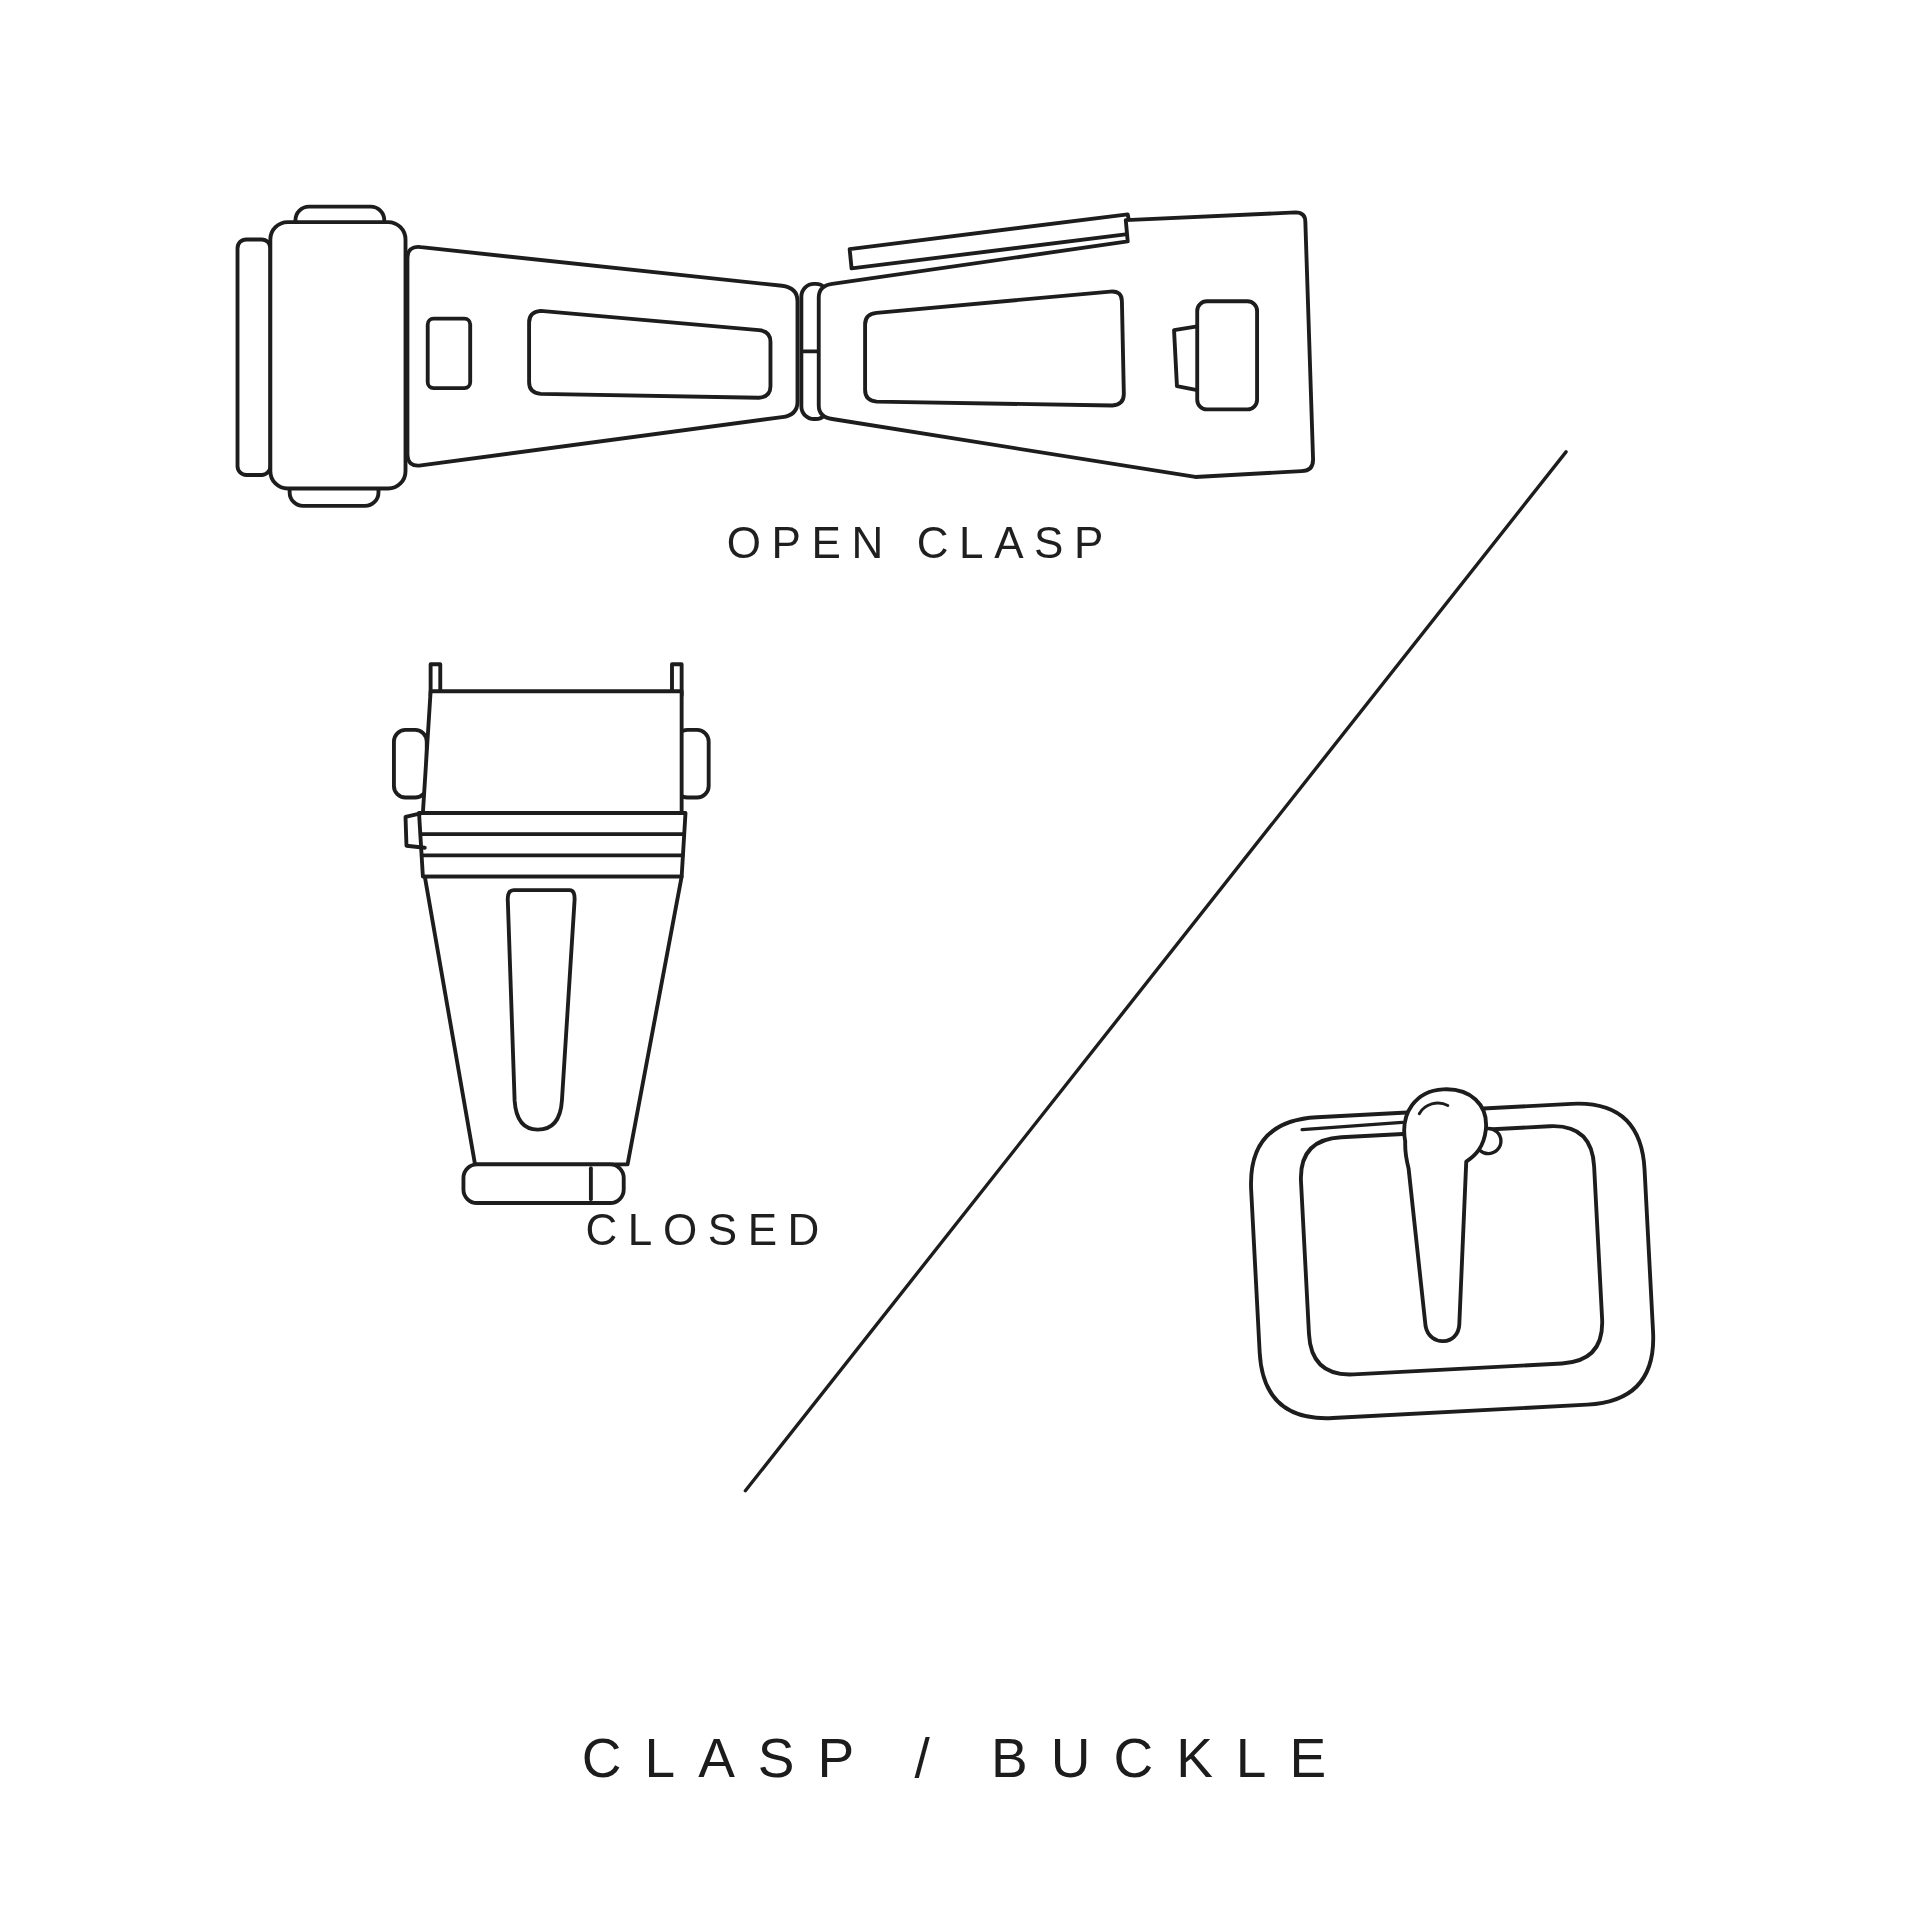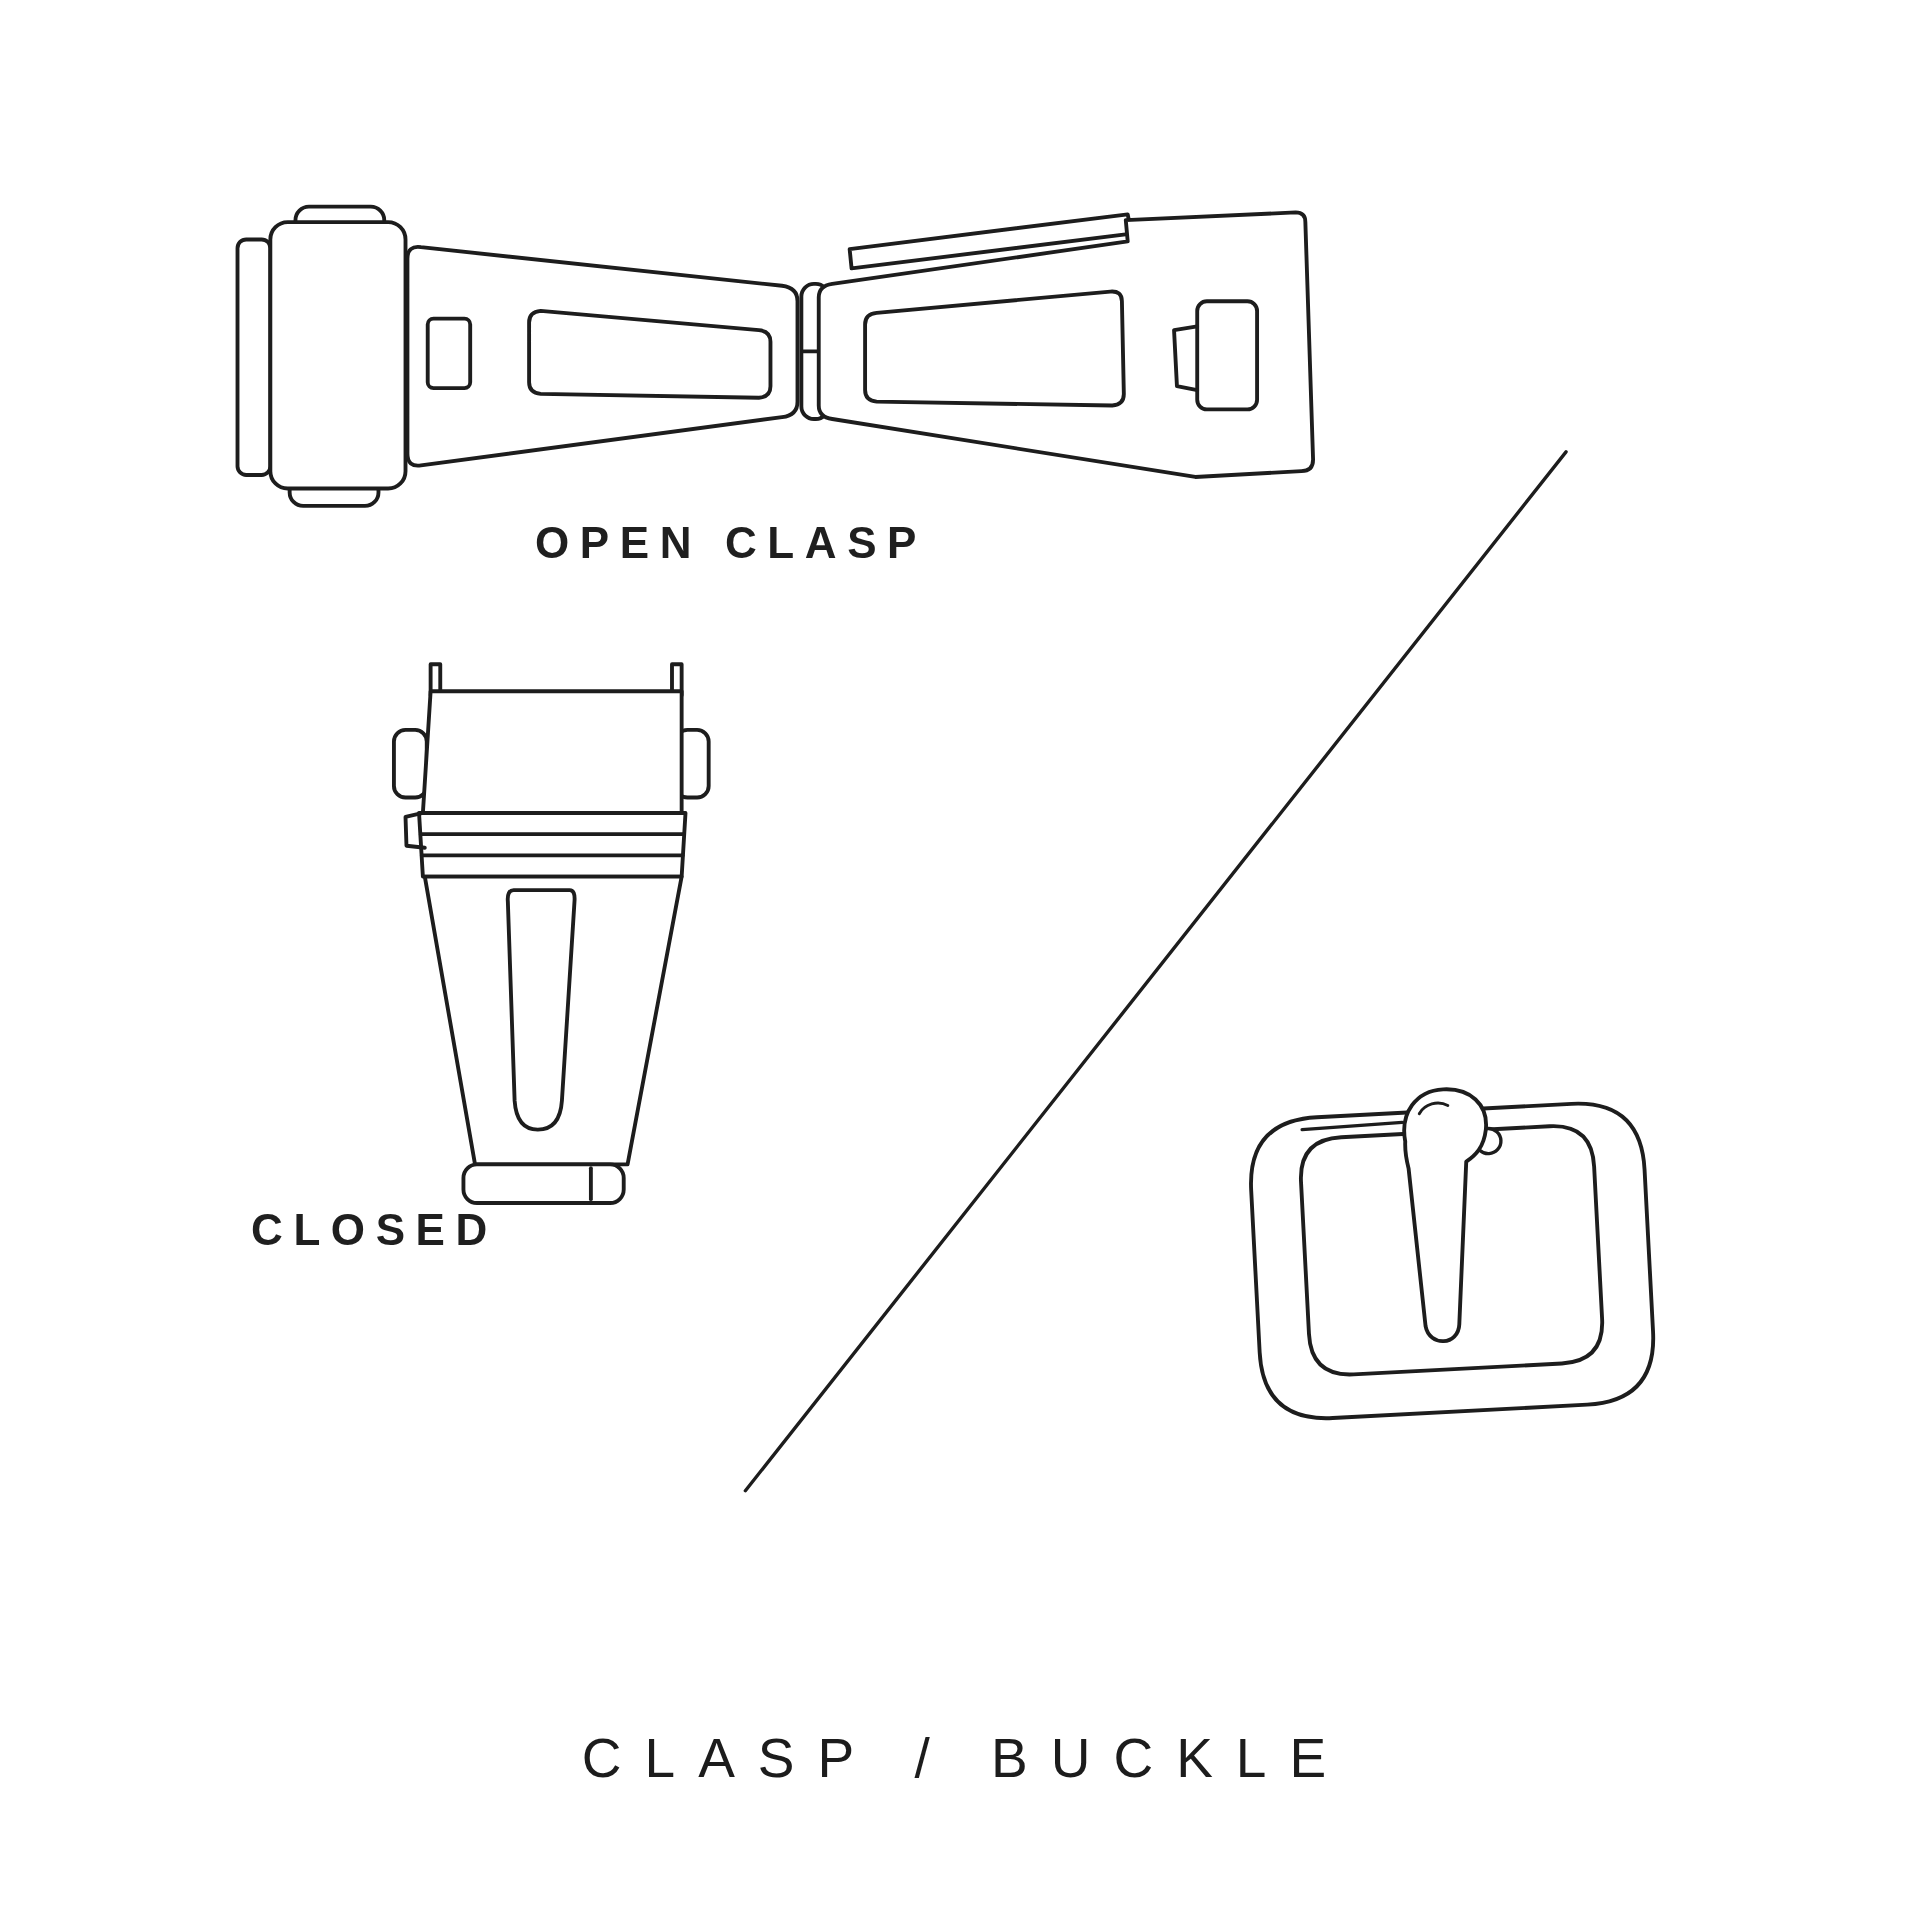--- a/index.html
+++ b/index.html
@@ -17,23 +17,23 @@
   }
   .diagram-svg {
     position: absolute;
     top: 0;
     left: 0;
     width: 1931px;
     height: 1931px;
   }
   .caption {
     position: absolute;
-    text-align: left;
+    text-align: right;
     font-size: 44px;
-    font-weight: 700;
+    font-weight: 400;
     letter-spacing: 10.6px;
     color: #1f1f1f;
     white-space: nowrap;
   }
   .caption-open-clasp {
     left: 535px;
     top: 518px;
     width: 579px;
   }
   .caption-closed {

